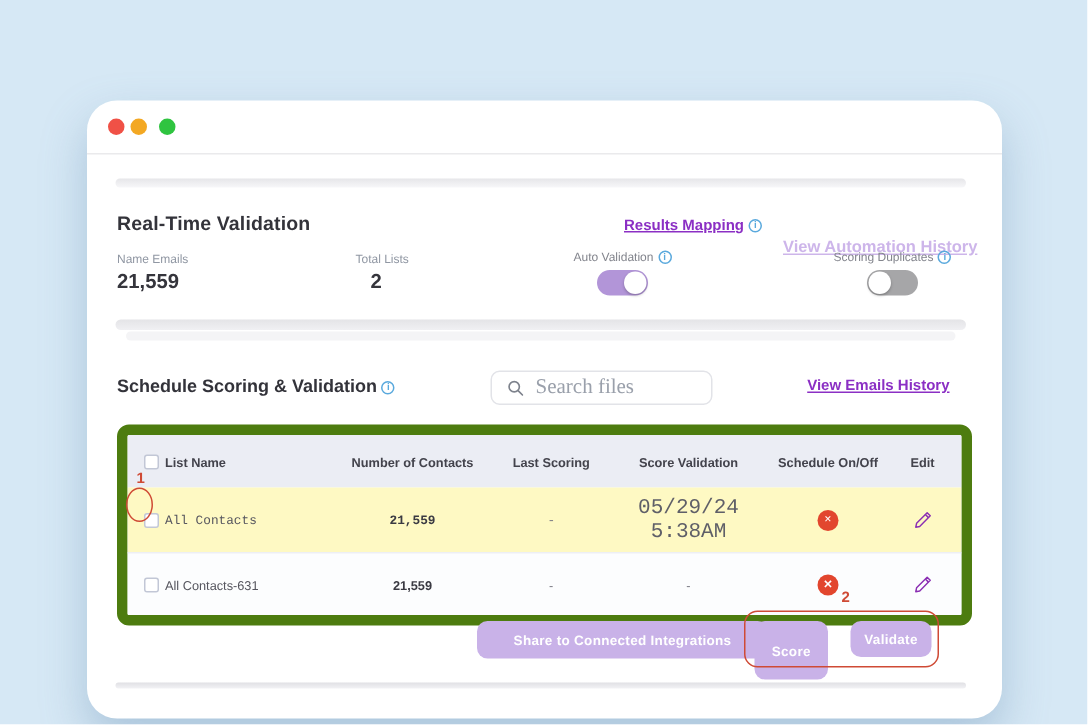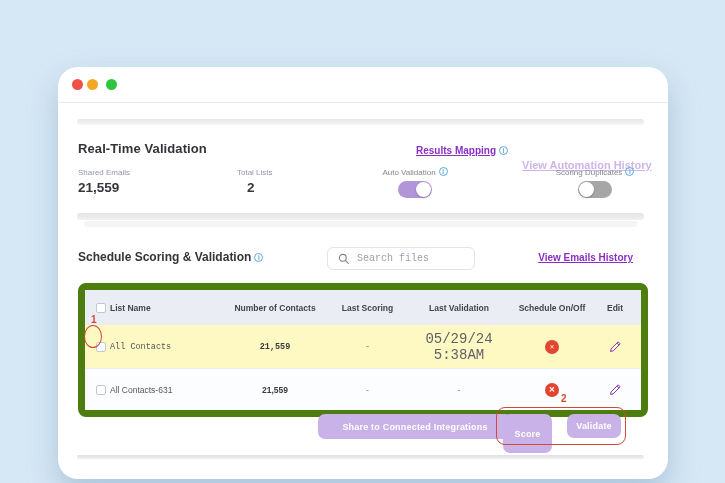--- a/index.html
+++ b/index.html
@@ -60,22 +60,22 @@
   .toggle.off .knob { left:1px; }
 
   
   .sched-title { position:absolute; left:20px; top:183px; font-size:12px; font-weight:bold; color:#33333a; }
   .search-box {
     position:absolute; left:269px; top:180px; width:148px; height:23px;
     border:1px solid #e2e3e8; border-radius:6px; background:#fff; display:flex; align-items:center; padding-left:10px;
   }
   .search-box svg { flex:0 0 auto; }
   .search-box input {
-    border:none; outline:none; background:transparent; font-size:10px; color:#55555e;
-    margin-left:8px; width:100px; font-family:Liberation Mono, monospace;
+    border:none; outline:none; background:transparent; font-size:14px; color:#55555e;
+    margin-left:8px; width:100px; font-family:Liberation Serif, serif;
   }
   .search-box input::placeholder { color:#9aa0ab; }
 
   
   .table { position:absolute; left:20px; top:216px; width:570px; border-radius:8px; overflow:hidden; border:7px solid #4d7c0f; }
   .t-row { display:grid; grid-template-columns:25px 120px 90px 95px 88px 98px 54px; align-items:center; }
   .t-head { height:35px; background:#ebedf4; font-size:8.5px; font-weight:bold; color:#43434c; }
   .t-body-row { font-size:8.5px; color:#55555e; }
   .t-body-row.r1 { height:43px; background:#fef9c3;font-family:Liberation Mono, monospace; }
   .t-body-row.r2 { height:42px; background:#fcfdfe; border-top:1px solid #edeff4; }
@@ -123,21 +123,21 @@
     </div>
 
     <div class="divider top"></div>
 
     <div class="rt-title">Real-Time Validation</div>
 
     <span class="link results"><span>Results Mapping</span><span class="info-icon">i</span></span>
     <span class="link automation">View Automation History</span>
 
     <div class="stat emails">
-      <div class="label">Shared Emails</div>
+      <div class="label">Name Emails</div>
       <div class="value">21,559</div>
     </div>
     <div class="stat lists">
       <div class="label">Total Lists</div>
       <div class="value">2</div>
     </div>
 
     <div class="toggle-group auto">
       <span class="label"><span>Auto Validation</span><span class="info-icon">i</span></span>
       <span class="toggle on">
@@ -167,21 +167,21 @@
     <span class="link shared">View Emails History</span>
 
     <div class="table">
       <div class="t-row t-head">
         <div class="cell chk">
             <span class="checkbox"></span>
           </div>
         <div class="cell name">List Name</div>
         <div class="cell">Number of Contacts</div>
         <div class="cell">Last Scoring</div>
-        <div class="cell">Last Validation</div>
+        <div class="cell">Score Validation</div>
         <div class="cell">Schedule On/Off</div>
         <div class="cell edit">Edit</div>
       </div>
 
       <div class="t-row t-body-row r1">
         <div class="cell chk">
             <span class="checkbox"></span>
           </div>
         <div class="cell name">All Contacts</div>
         <div class="cell num">21,559</div>

